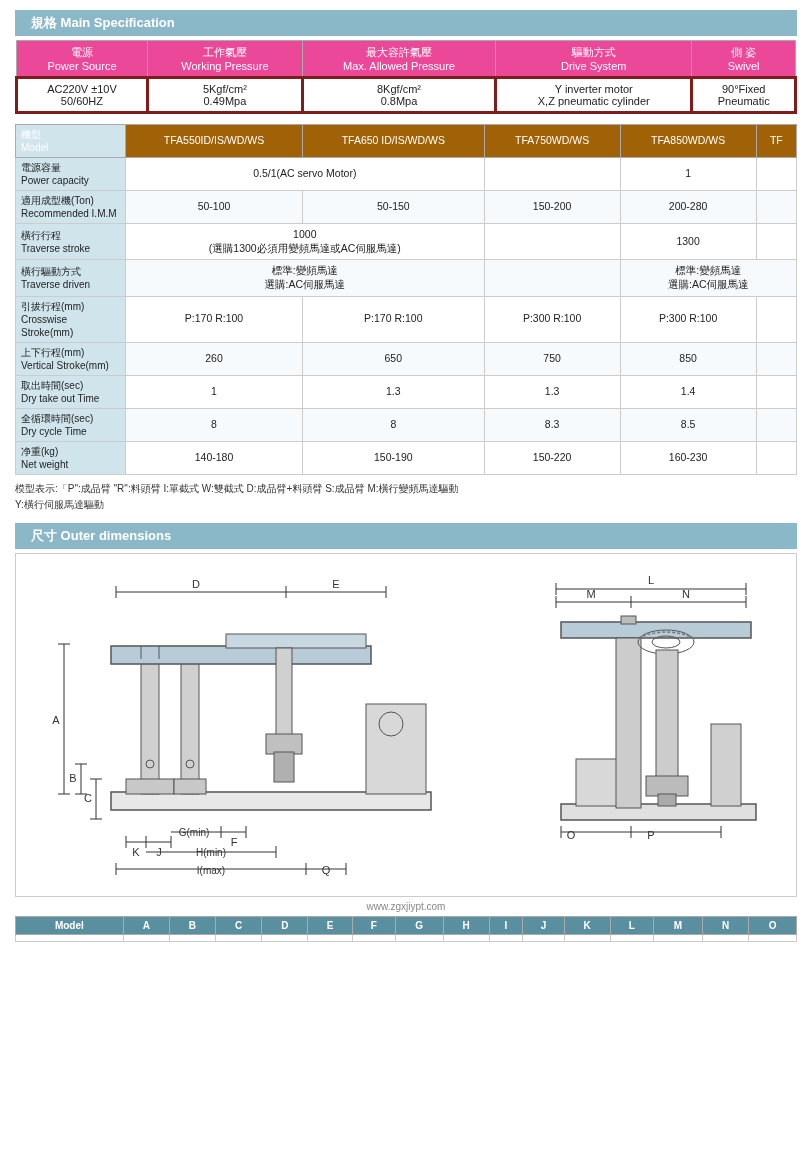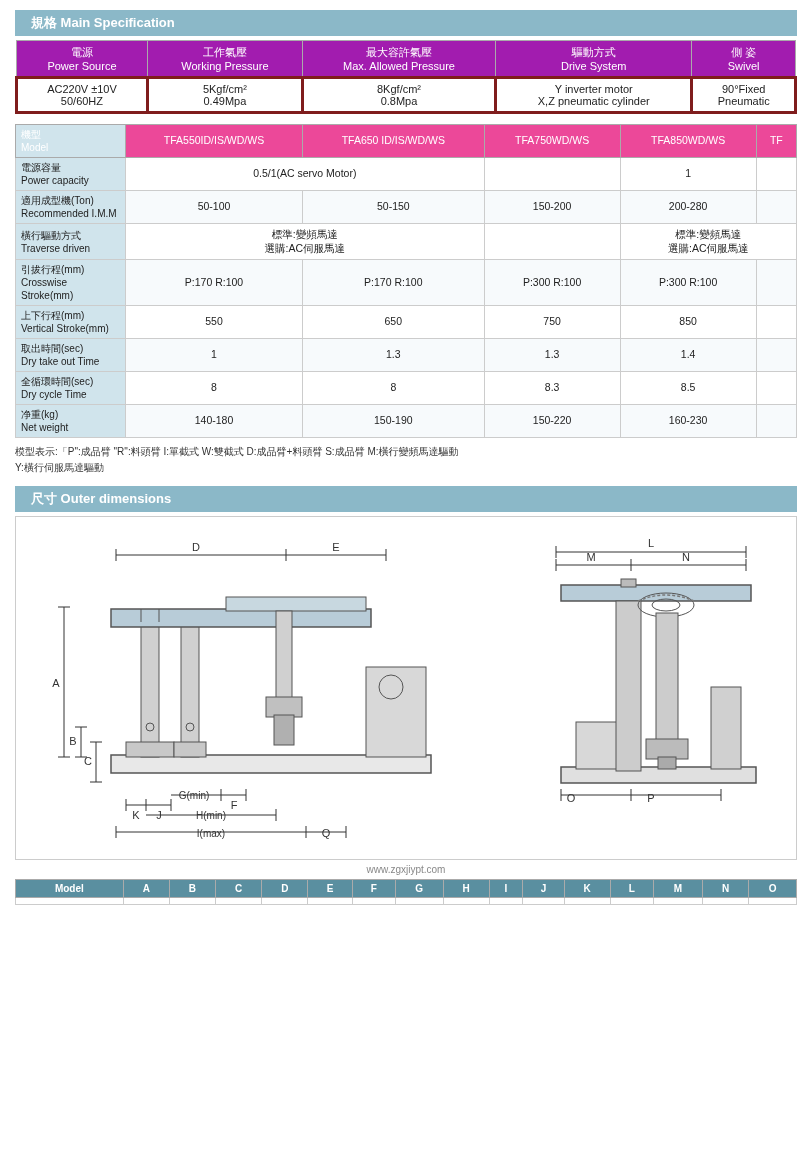--- a/index.html
+++ b/index.html
@@ -26,21 +26,21 @@
       margin-bottom: 4px;
     }
 
     
     .spec-table {
       width: 100%;
       border-collapse: collapse;
       margin-bottom: 4px;
     }
     .spec-table th {
-      background: #a21caf;
+      background: #ec4899;
       color: #fff;
       border: 1px solid #aaa;
       padding: 4px 6px;
       text-align: center;
       font-size: 11px;
       font-weight: normal;
     }
     .spec-table td {
       border: 3px solid #7f1d1d;
       padding: 4px 6px;
@@ -48,21 +48,21 @@
       font-size: 11px;
     }
 
     
     .model-table {
       width: 100%;
       border-collapse: collapse;
       margin-bottom: 6px;
     }
     .model-table th {
-      background: #ec4899;
+      background: #a16207;
       color: #fff;
       border: 1px solid #aaa;
       padding: 4px 6px;
       text-align: center;
       font-size: 10.5px;
       font-weight: normal;
       line-height: 1.3;
     }
     .model-table td {
       border: 1px solid #ccc;
@@ -201,36 +201,43 @@
       </tr>
       <tr>
         <td class="row-header">適用成型機(Ton)<br>Recommended I.M.M</td>
         <td>50-100</td>
         <td>50-150</td>
         <td>150-200</td>
         <td>200-280</td>
         <td></td>
       </tr>
       <tr>
+        <td class="row-header">橫行行程<br>Traverse stroke</td>
+        <td colspan="2">1000<br>(選購1300必須用變頻馬達或AC伺服馬達)</td>
+        <td></td>
+        <td>1300</td>
+        <td></td>
+      </tr>
+      <tr>
         <td class="row-header">橫行驅動方式<br>Traverse driven</td>
         <td colspan="2">標準:變頻馬達<br>選購:AC伺服馬達</td>
         <td></td>
         <td colspan="2">標準:變頻馬達<br>選購:AC伺服馬達</td>
       </tr>
       <tr>
         <td class="row-header">引拔行程(mm)<br>Crosswise Stroke(mm)</td>
         <td>P:170  R:100</td>
         <td>P:170  R:100</td>
         <td>P:300  R:100</td>
         <td>P:300  R:100</td>
         <td></td>
       </tr>
       <tr>
         <td class="row-header">上下行程(mm)<br>Vertical Stroke(mm)</td>
-        <td>550</td>
+        <td>260</td>
         <td>650</td>
         <td>750</td>
         <td>850</td>
         <td></td>
       </tr>
       <tr>
         <td class="row-header">取出時間(sec)<br>Dry take out Time</td>
         <td>1</td>
         <td>1.3</td>
         <td>1.3</td>

